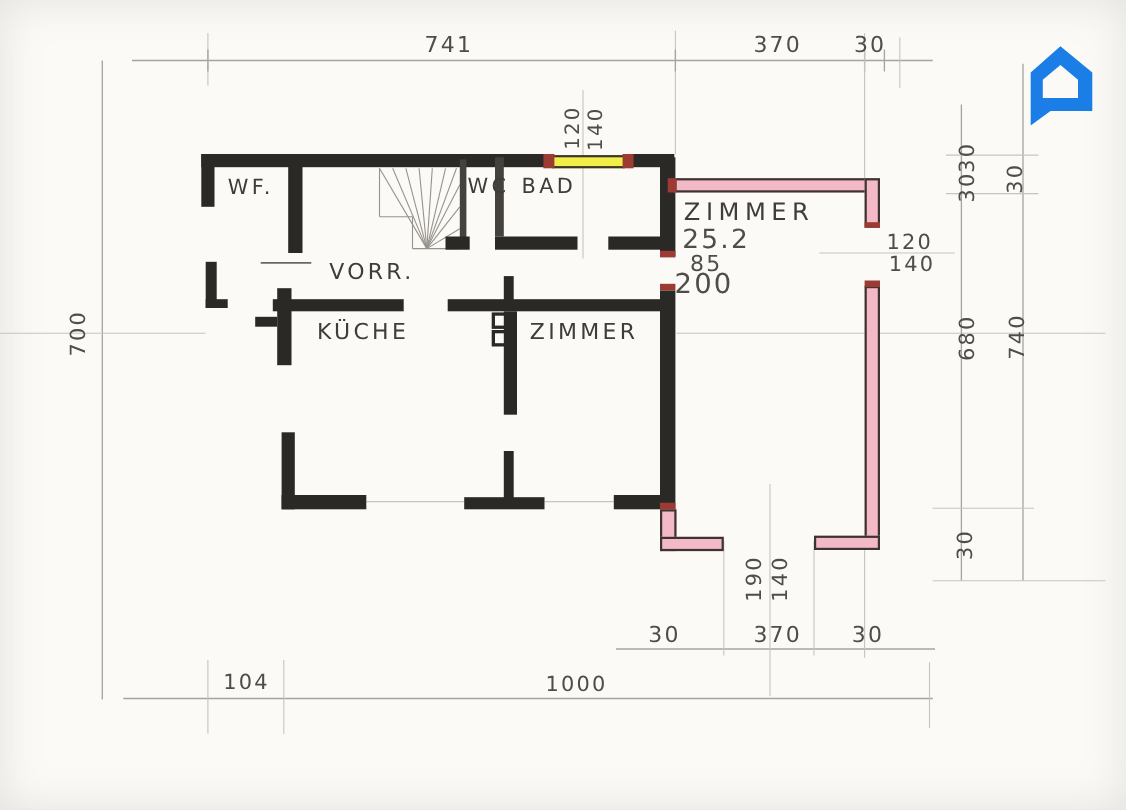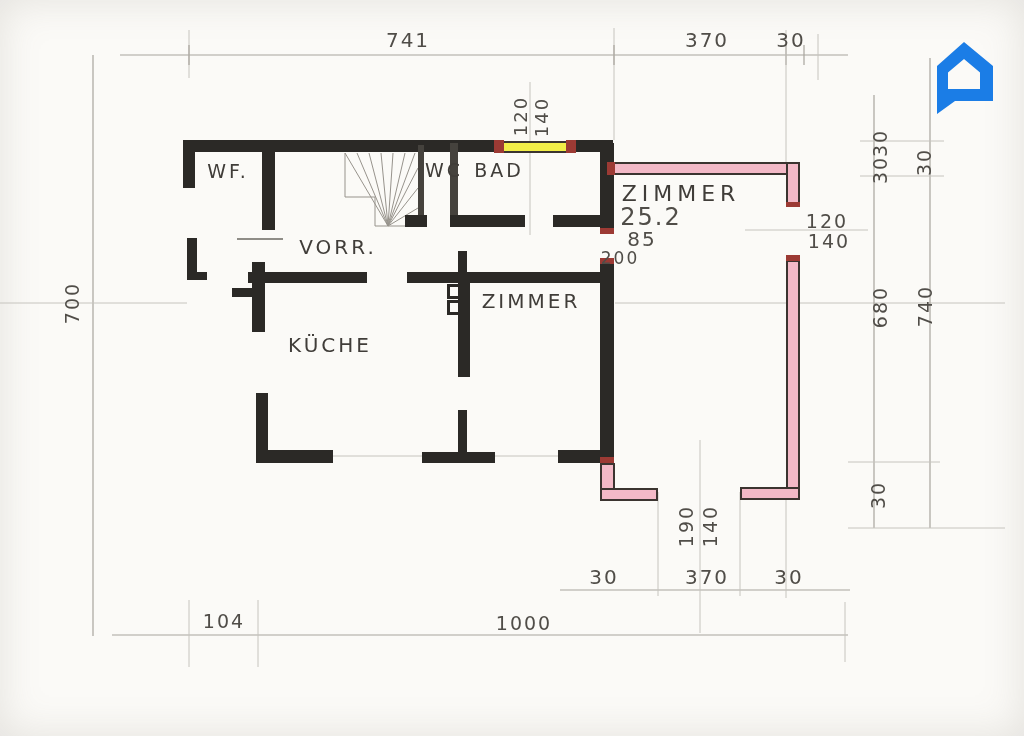--- a/index.html
+++ b/index.html
@@ -135,26 +135,26 @@
   <div class="red" style="left:600px;top:258px;width:14px;height:6px;"></div>
   <div class="red" style="left:786px;top:202px;width:14px;height:5px;"></div>
   <div class="red" style="left:786px;top:255px;width:14px;height:6px;"></div>
   <div class="red" style="left:607px;top:162px;width:8px;height:13px;"></div>
   <div class="red" style="left:600px;top:457px;width:14px;height:6px;"></div>
 
   <span class="lbl room" style="left:228px;top:171px;font-size:19px;">WF.</span>
   <span class="lbl room" style="left:444px;top:170px;font-size:19px;">WC</span>
   <span class="lbl room" style="left:499px;top:170px;font-size:19px;">BAD</span>
   <span class="lbl room" style="left:338px;top:247px;">VORR.</span>
-  <span class="lbl room" style="left:330px;top:301px;margin-top:44px;">KÜCHE</span>
+  <span class="lbl room" style="left:330px;top:301px;">KÜCHE</span>
   <span class="lbl room" style="left:531px;top:301px;">ZIMMER</span>
   <span class="lbl room big" style="left:681px;top:194px;">ZIMMER</span>
   <span class="lbl" style="left:651px;top:217px;font-size:24px;">25.2</span>
   <span class="lbl" style="left:642px;top:239px;font-size:20px;">85</span>
-  <span class="lbl" style="left:620px;top:258px;font-size:17px;">200</span>
+  <span class="lbl" style="left:640px;top:258px;font-size:25px;">200</span>
 
   <span class="lbl" style="left:408px;top:40px;font-size:20px;">741</span>
   <span class="lbl" style="left:707px;top:40px;font-size:20px;">370</span>
   <span class="lbl" style="left:791px;top:40px;font-size:20px;">30</span>
   <span class="lbl rot" style="left:521px;top:116px;font-size:18px;">120</span>
   <span class="lbl rot" style="left:542px;top:117px;font-size:18px;">140</span>
   <span class="lbl rot" style="left:72px;top:303px;font-size:19px;">700</span>
   <span class="lbl rot" style="left:880px;top:143px;font-size:19px;">30</span>
   <span class="lbl rot" style="left:880px;top:170px;font-size:19px;">30</span>
   <span class="lbl rot" style="left:924px;top:162px;font-size:19px;">30</span>

